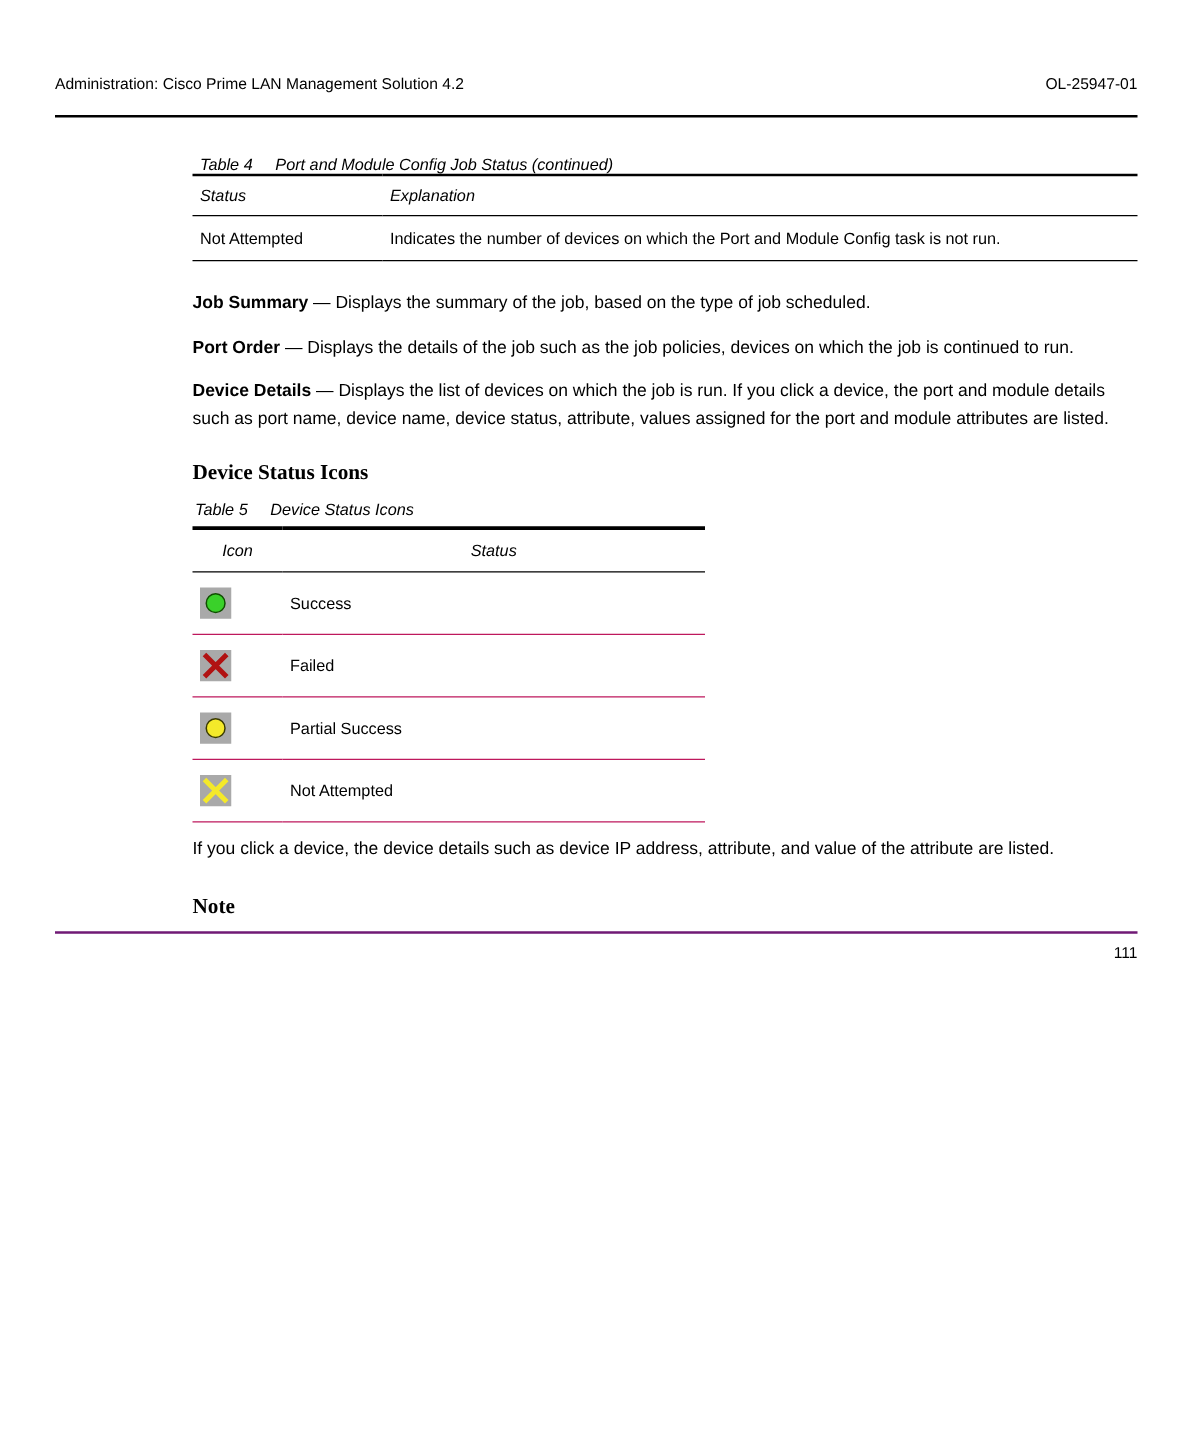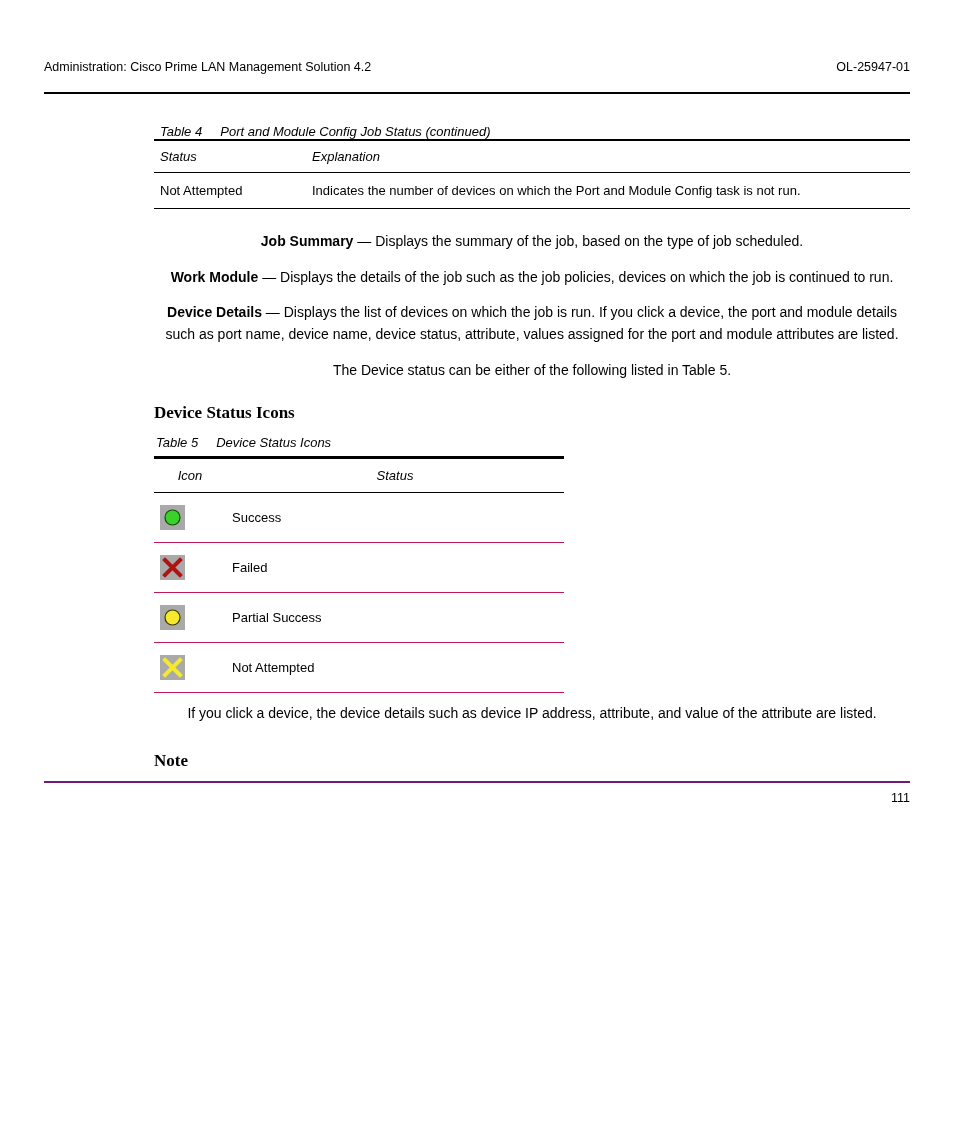--- a/index.html
+++ b/index.html
@@ -44,21 +44,20 @@
   .table4 th.col-expl { width: auto; }
   .table4 td {
     padding: 10px 6px;
     vertical-align: top;
     border-bottom: 1px solid #000;
   }
   .para {
     font-size: 14px;
     line-height: 1.55;
     margin: 0 0 14px 0;
-    text-align: center;
   }
   .para .label {
     font-weight: bold;
   }
   .section-heading {
     font-family: "Times New Roman", Times, serif;
     font-weight: bold;
     font-size: 17px;
     margin: 22px 0 12px 0;
   }
@@ -157,27 +156,24 @@
             <td>Indicates the number of devices on which the Port and Module Config task is not run.</td>
           </tr>
         </tbody>
       </table>
     </div>
 
     <p class="para">
       <span class="label">Job Summary</span><span> — Displays the summary of the job, based on the type of job scheduled.</span>
     </p>
     <p class="para">
-      <span class="label">Work Module</span><span> — Displays the details of the job such as the job policies, devices on which the job is continued to run.</span>
+      <span class="label">Port Order</span><span> — Displays the details of the job such as the job policies, devices on which the job is continued to run.</span>
     </p>
     <p class="para">
       <span class="label">Device Details</span><span> — Displays the list of devices on which the job is run. If you click a device, the port and module details such as port name, device name, device status, attribute, values assigned for the port and module attributes are listed.</span>
-    </p>
-    <p class="para">
-      <span>The Device status can be either of the following listed in Table 5.</span>
     </p>
 
     <div class="section-heading">Device Status Icons</div>
 
     <div class="icon-table-wrap">
       <div style="font-style:italic;font-size:13px;padding:0 0 6px 2px;">
         <span>Table 5</span>
         &nbsp;&nbsp;&nbsp;
         <span>Device Status Icons</span>
       </div>

